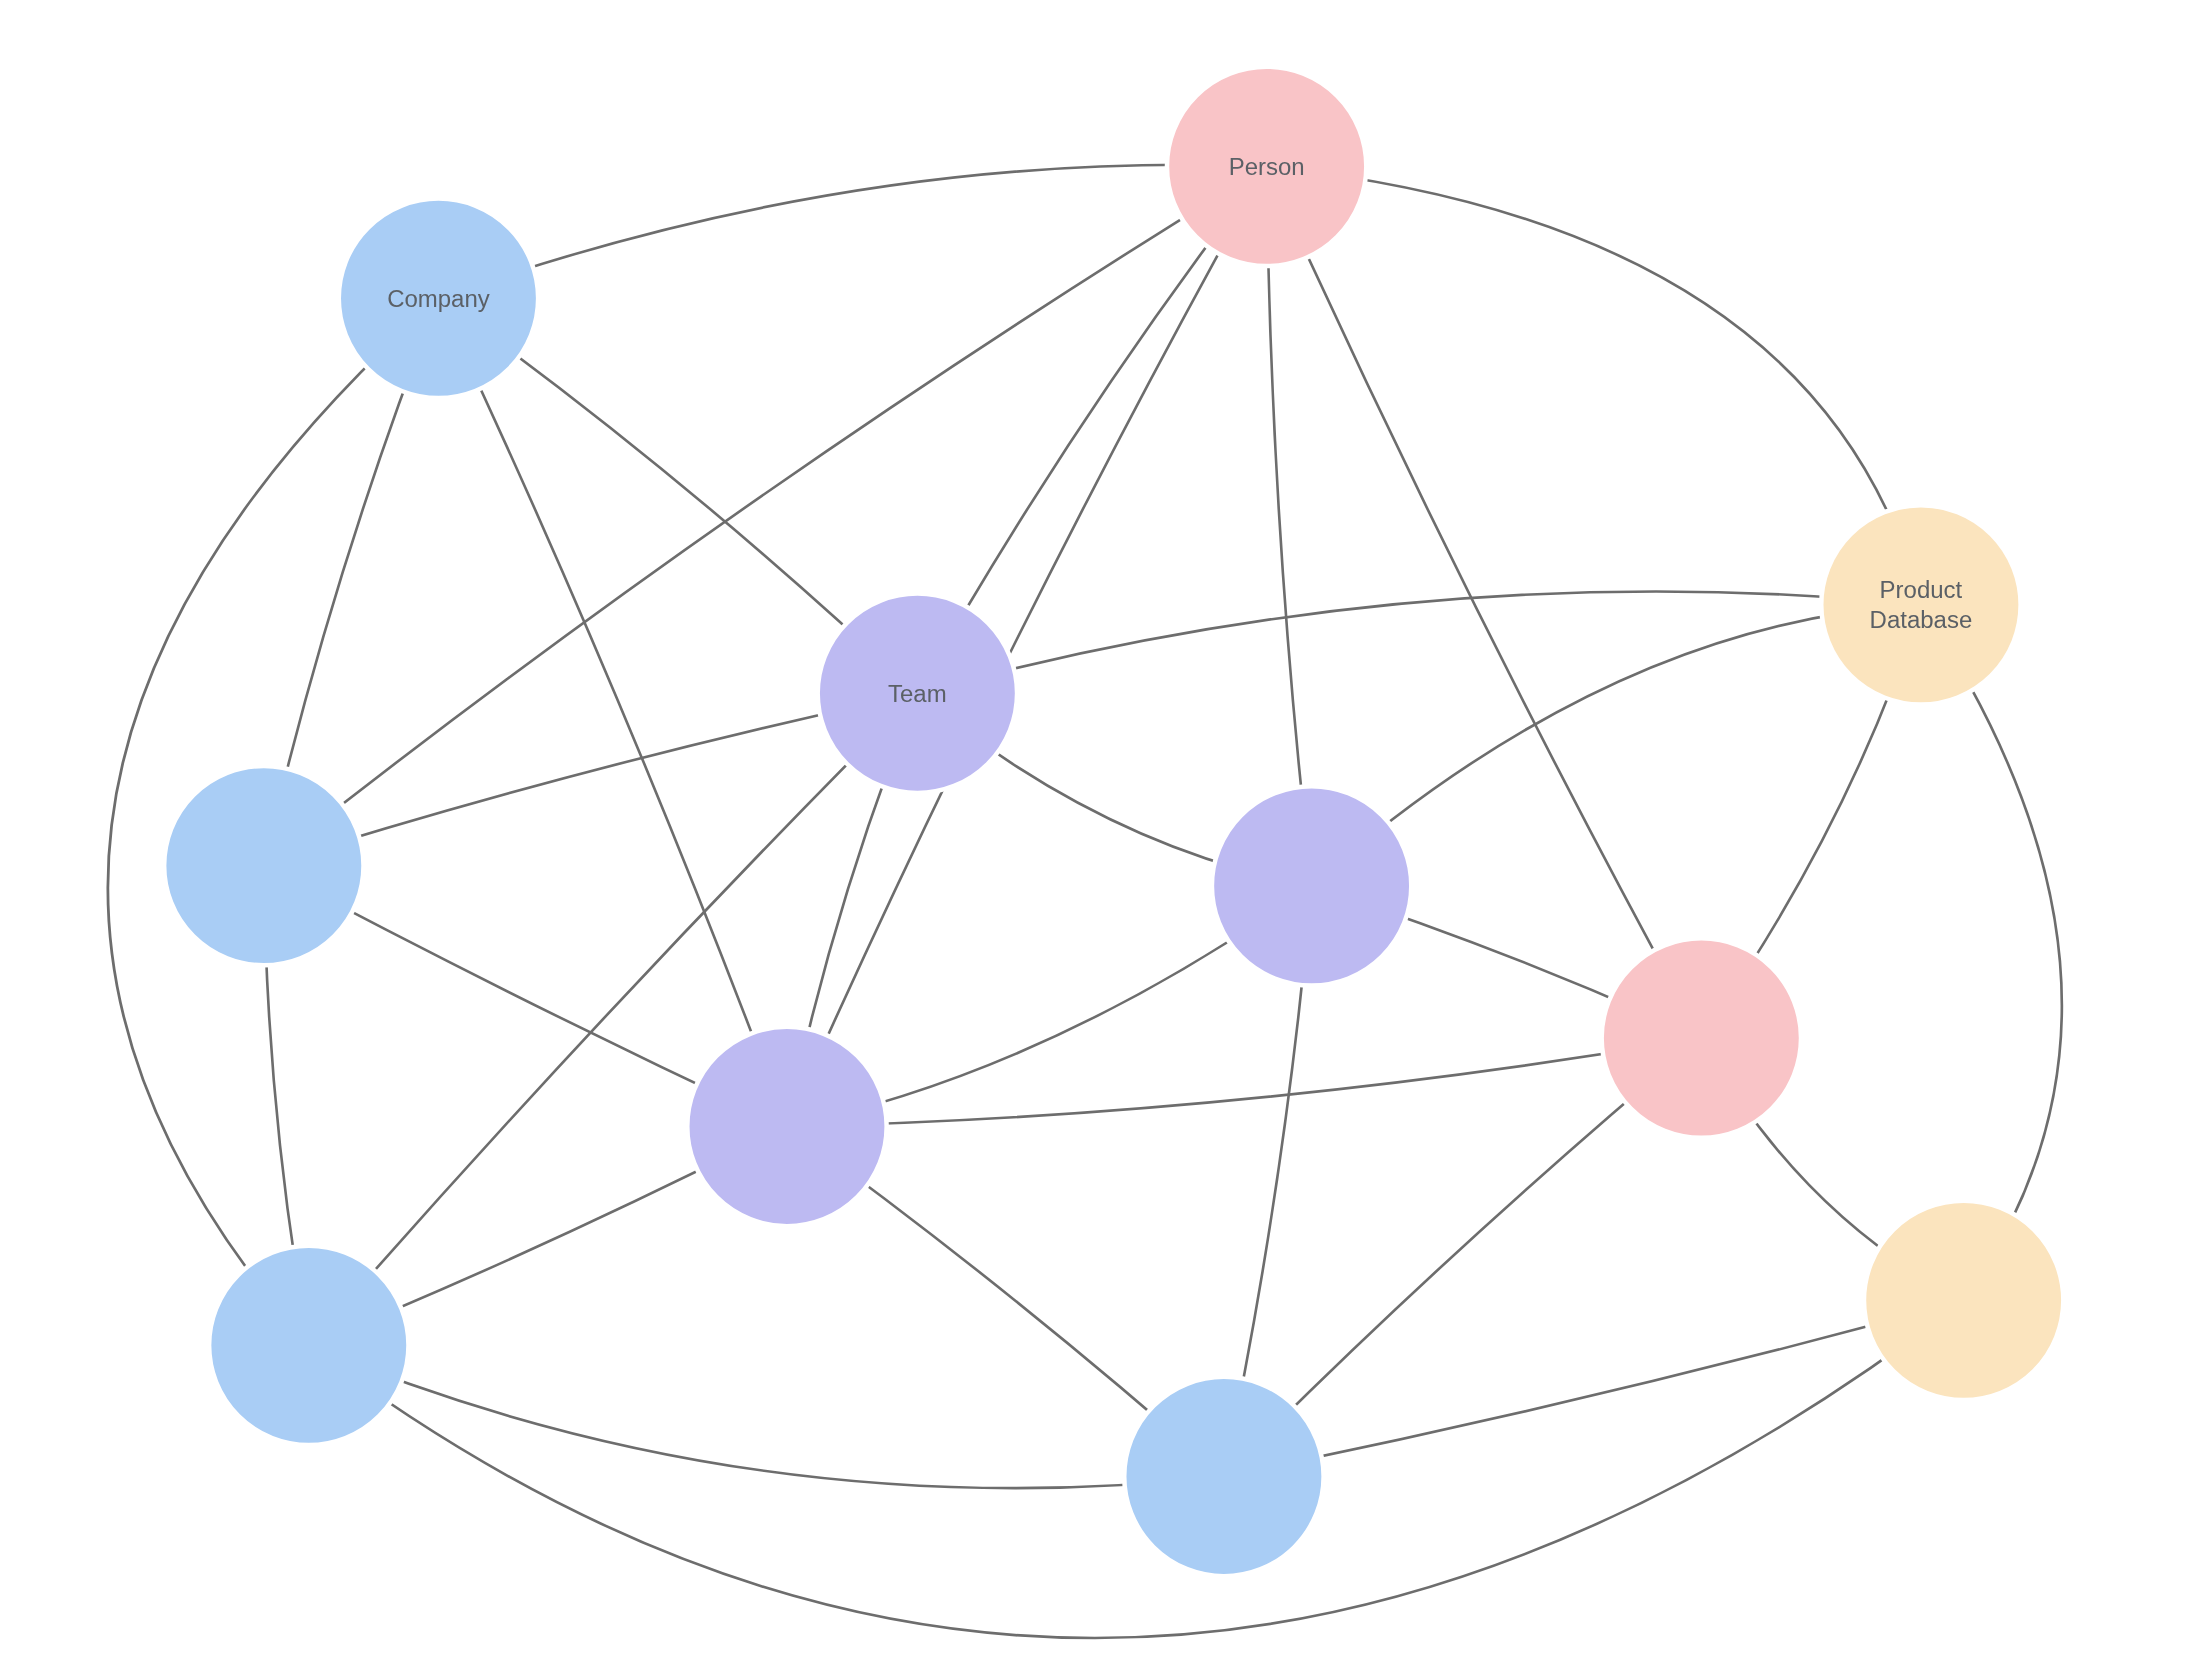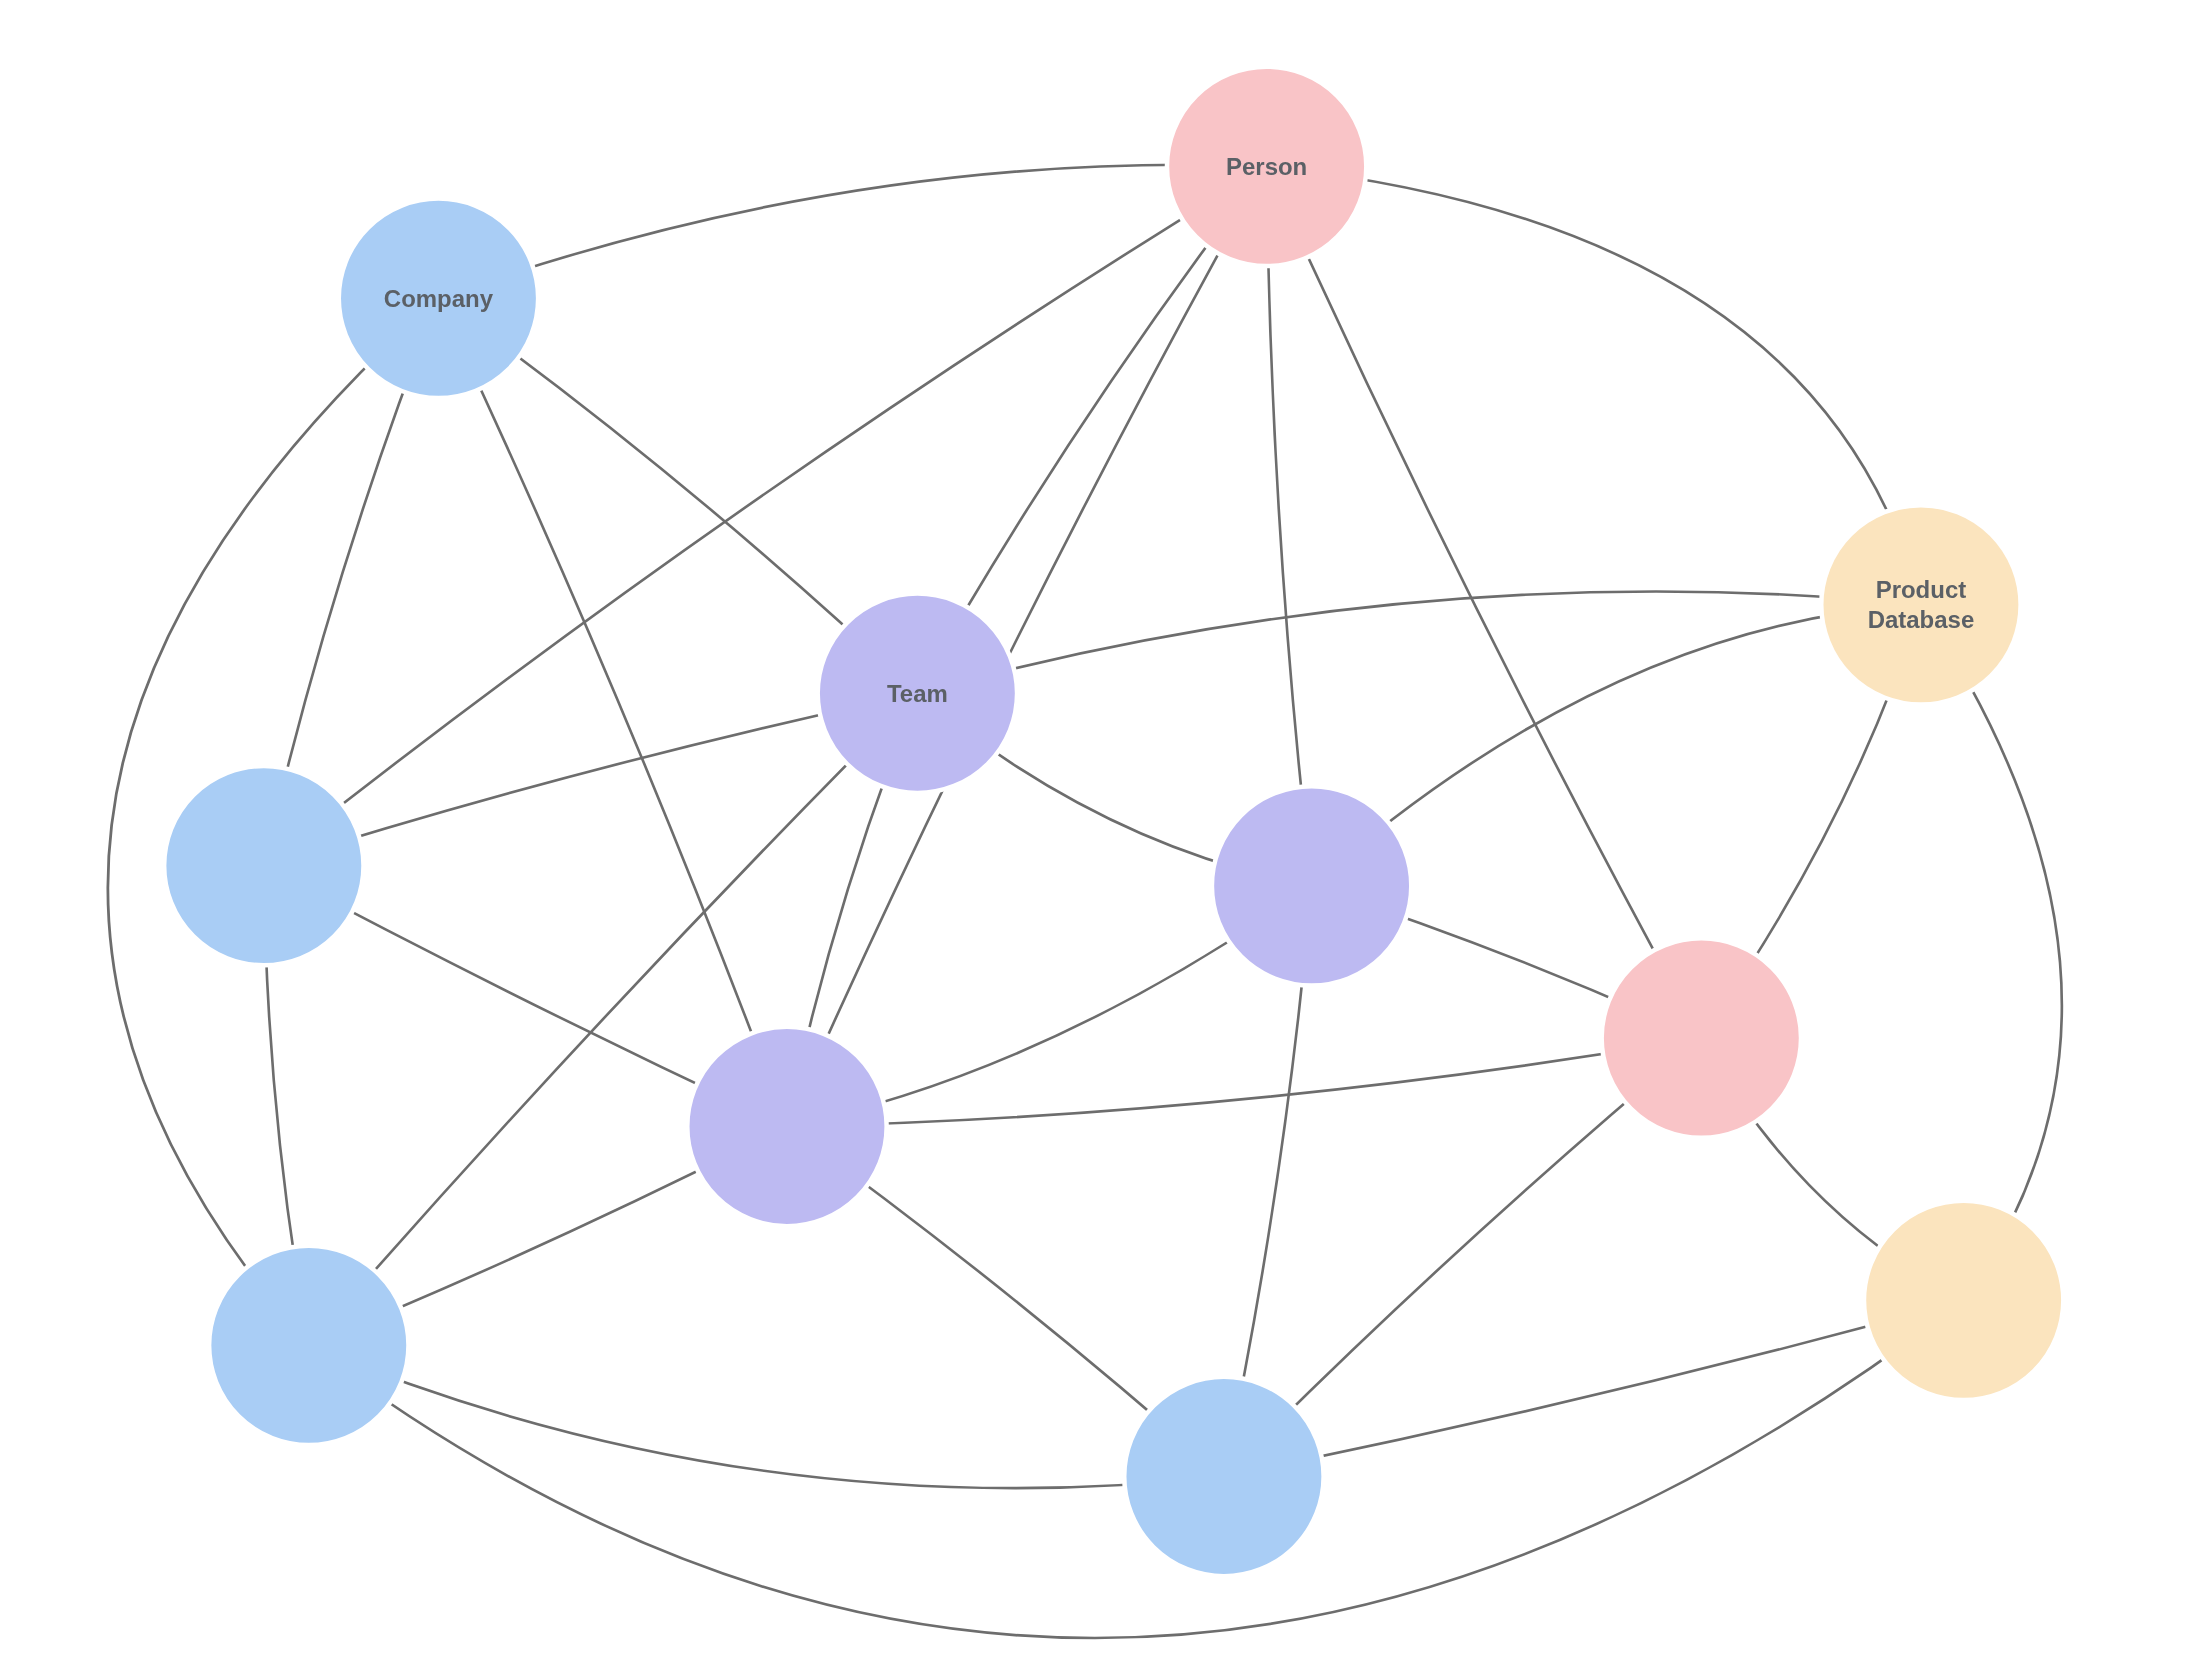--- a/index.html
+++ b/index.html
@@ -3,21 +3,20 @@
 <meta charset="utf-8">
 <style>
   html, body {
     margin: 0;
     padding: 0;
     background: #ffffff;
   }
   .canvas-wrap {
     width: 100%;
     background: #86efac;
-    font-weight: bold;
   }
   svg {
     display: block;
     width: 100%;
     height: auto;
     background: #ffffff;
   }
   text {
     font-family: "Liberation Sans", sans-serif;
     user-select: none;

